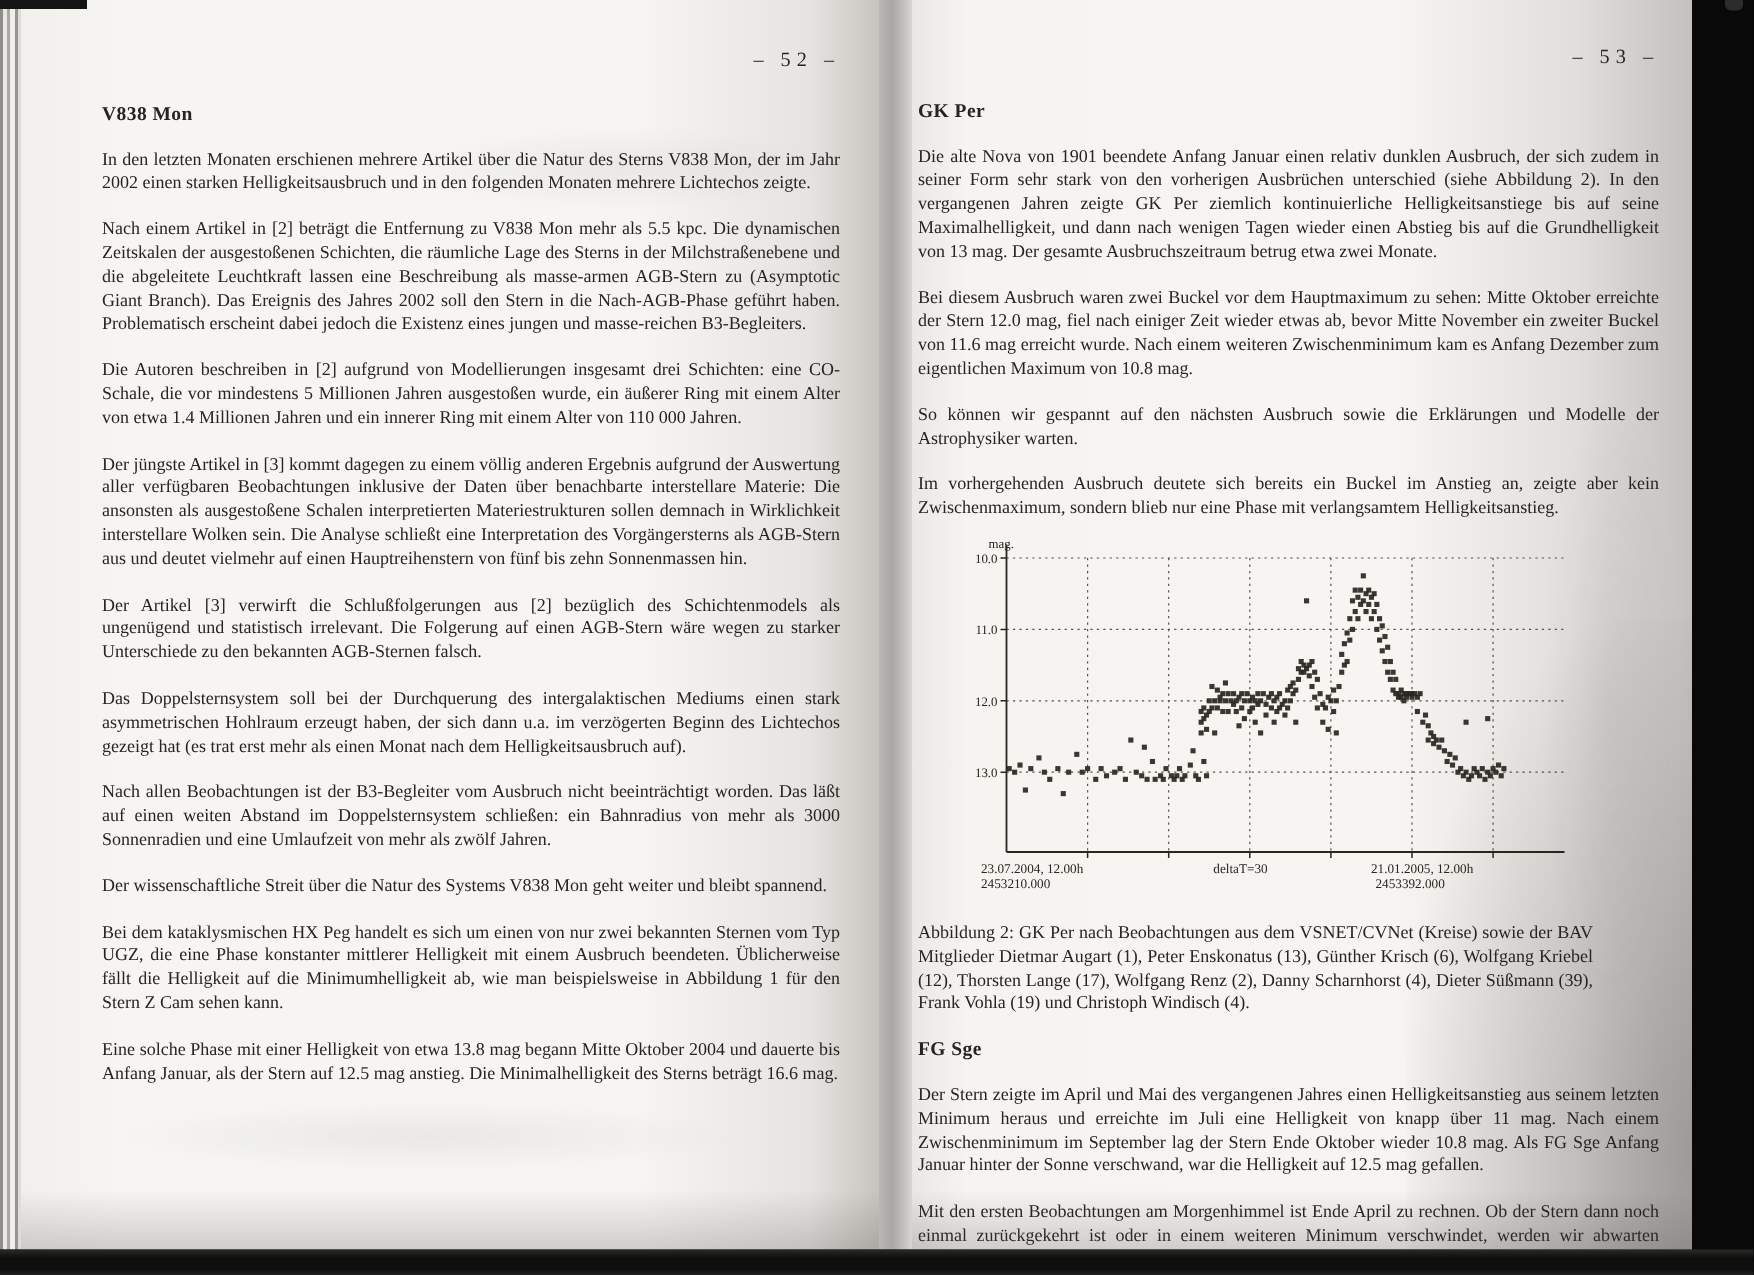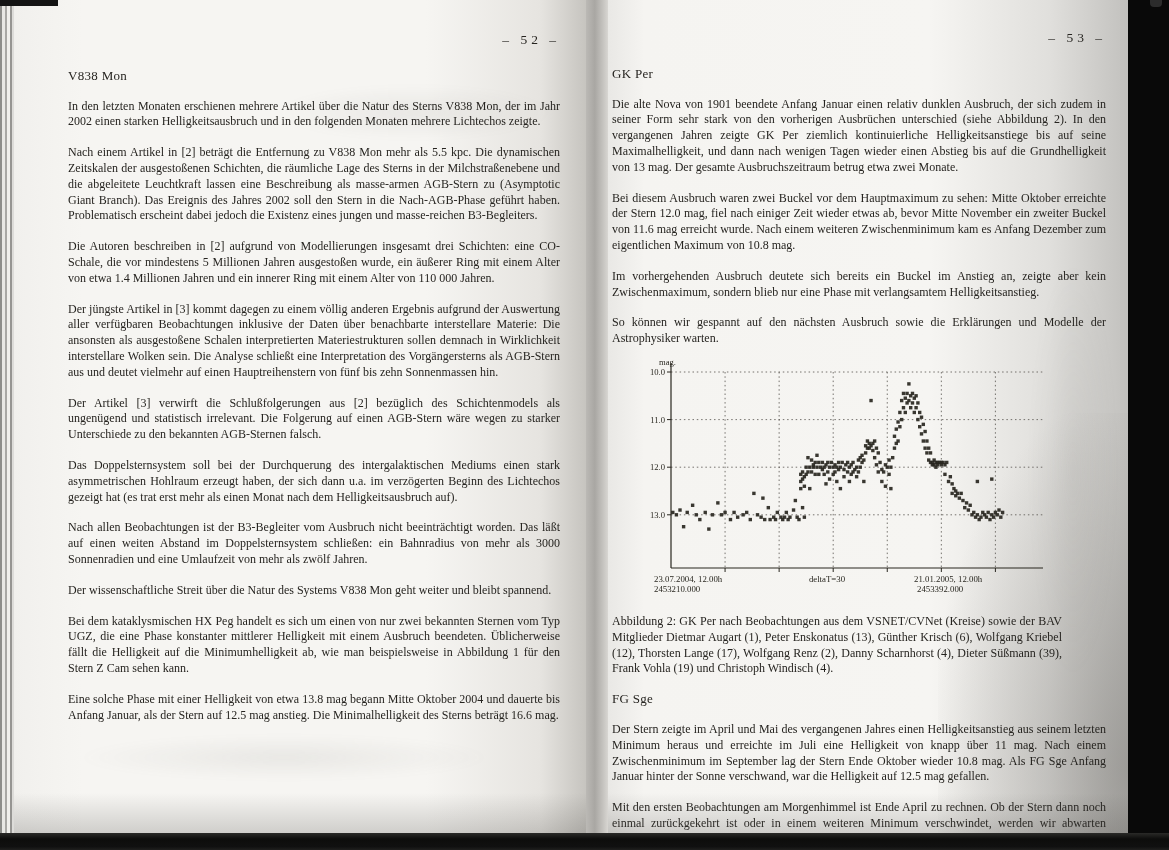--- a/index.html
+++ b/index.html
@@ -22,21 +22,21 @@
     background:radial-gradient(ellipse at 100% 85%,rgba(110,108,104,.45),rgba(150,148,144,.18) 55%,transparent 75%);}
   .bottom-shade{position:absolute;left:0;bottom:0;width:100%;height:40px;
     background:linear-gradient(180deg,transparent,rgba(70,68,64,.22));}
   .ghost{position:absolute;filter:blur(3px);opacity:.5;
     background:radial-gradient(ellipse,rgba(125,123,118,.22),transparent 70%);}
   
   .col{position:absolute;top:24px;font-size:12px;line-height:15.8px;text-align:justify;}
   .col-left{left:54px;width:492px;}
   .col-right{left:4px;width:494px;top:22px;}
   .pagenum{text-align:right;letter-spacing:4px;font-size:13.5px;margin:8px 0 20px 0;}
-  h3.head{font-size:13px;font-weight:normal;margin:14px 0 9px 0;text-align:left;letter-spacing:.3px;}
+  h3.head{font-size:13px;font-weight:bold;margin:14px 0 9px 0;text-align:left;letter-spacing:.3px;}
   p.para{margin:15px 0 8px 0;}
   .fig-block{position:relative;height:244px;margin:2px 0 4px 0;}
   .fig-svg{position:absolute;left:34px;top:0;}
   .caption{margin:2px 0 8px 45px;width:450px;}
   svg text{font-family:"Liberation Serif","DejaVu Serif",serif;}
 </style>
 </head>
 <body>
 
 <div class="scan">
@@ -64,22 +64,22 @@
   <div class="gutter"></div>
 
   <div class="page-right">
     <div class="corner-shadow"></div>
     <div class="ghost" style="left:420px;top:260px;width:90px;height:420px;"></div>
     <div class="col col-right">
       <div class="pagenum">– 53 –</div>
       <h3 class="head">GK Per</h3>
       <p class="para">Die alte Nova von 1901 beendete Anfang Januar einen relativ dunklen Ausbruch, der sich zudem in seiner Form sehr stark von den vorherigen Ausbrüchen unterschied (siehe Abbildung 2). In den vergangenen Jahren zeigte GK Per ziemlich kontinuierliche Helligkeitsanstiege bis auf seine Maximalhelligkeit, und dann nach wenigen Tagen wieder einen Abstieg bis auf die Grundhelligkeit von 13 mag. Der gesamte Ausbruchszeitraum betrug etwa zwei Monate.</p>
       <p class="para">Bei diesem Ausbruch waren zwei Buckel vor dem Hauptmaximum zu sehen: Mitte Oktober erreichte der Stern 12.0 mag, fiel nach einiger Zeit wieder etwas ab, bevor Mitte November ein zweiter Buckel von 11.6 mag erreicht wurde. Nach einem weiteren Zwischenminimum kam es Anfang Dezember zum eigentlichen Maximum von 10.8 mag.</p>
+      <p class="para">So können wir gespannt auf den nächsten Ausbruch sowie die Erklärungen und Modelle der Astrophysiker warten.</p>
       <p class="para">Im vorhergehenden Ausbruch deutete sich bereits ein Buckel im Anstieg an, zeigte aber kein Zwischenmaximum, sondern blieb nur eine Phase mit verlangsamtem Helligkeitsanstieg.</p>
-      <p class="para">So können wir gespannt auf den nächsten Ausbruch sowie die Erklärungen und Modelle der Astrophysiker warten.</p>
 
       <div class="fig-block">
         <svg class="fig-svg" id="lightcurve" width="470" height="244" viewBox="0 0 470 244">
             <line x1="25" y1="17" x2="397" y2="17" stroke="#55524c" stroke-width="0.8" stroke-dasharray="1.5,2.8"></line>
             <line x1="21" y1="17" x2="25" y2="17" stroke="#28261f" stroke-width="1"></line>
             <text x="19" y="20.2" font-size="8.6" text-anchor="end" fill="#28261f">10.0</text>
             <line x1="25" y1="64.6" x2="397" y2="64.6" stroke="#55524c" stroke-width="0.8" stroke-dasharray="1.5,2.8"></line>
             <line x1="21" y1="64.6" x2="25" y2="64.6" stroke="#28261f" stroke-width="1"></line>
             <text x="19" y="67.8" font-size="8.6" text-anchor="end" fill="#28261f">11.0</text>
             <line x1="25" y1="112.2" x2="397" y2="112.2" stroke="#55524c" stroke-width="0.8" stroke-dasharray="1.5,2.8"></line>

